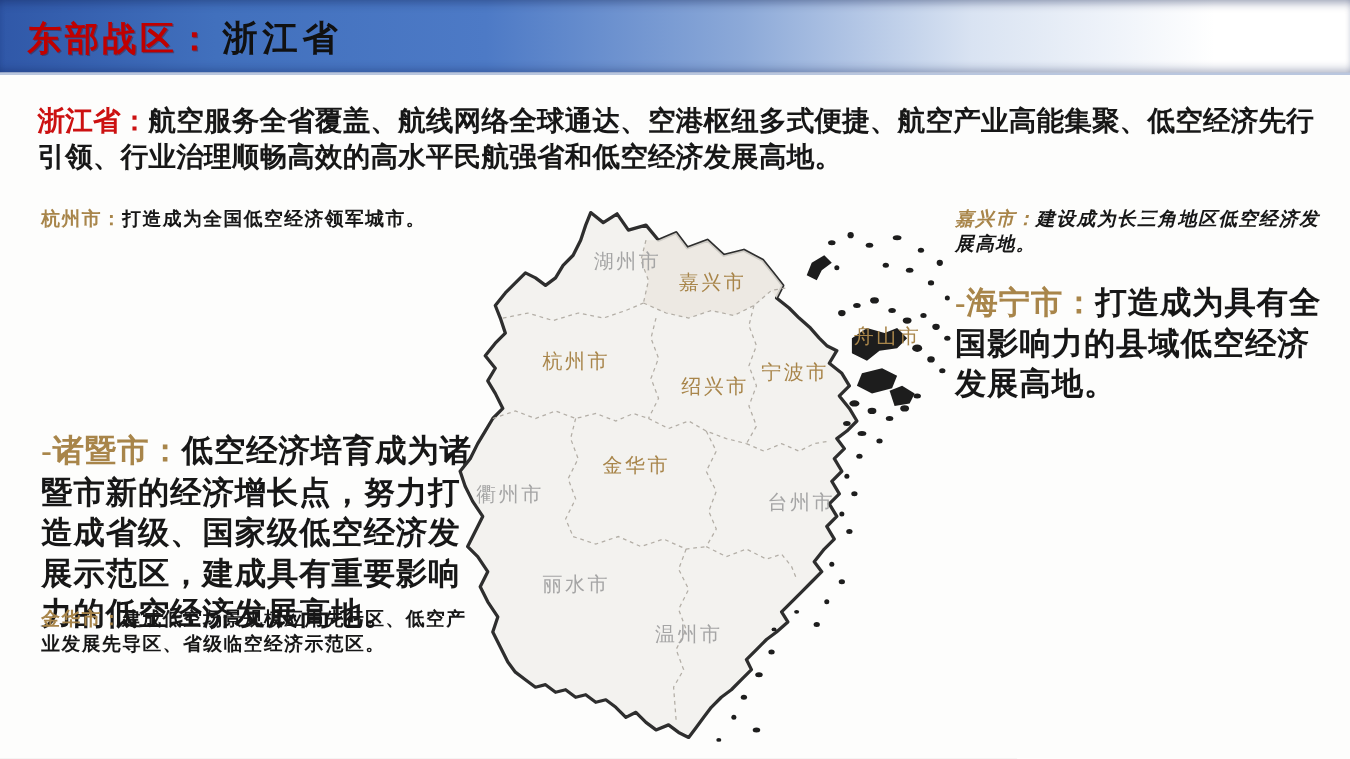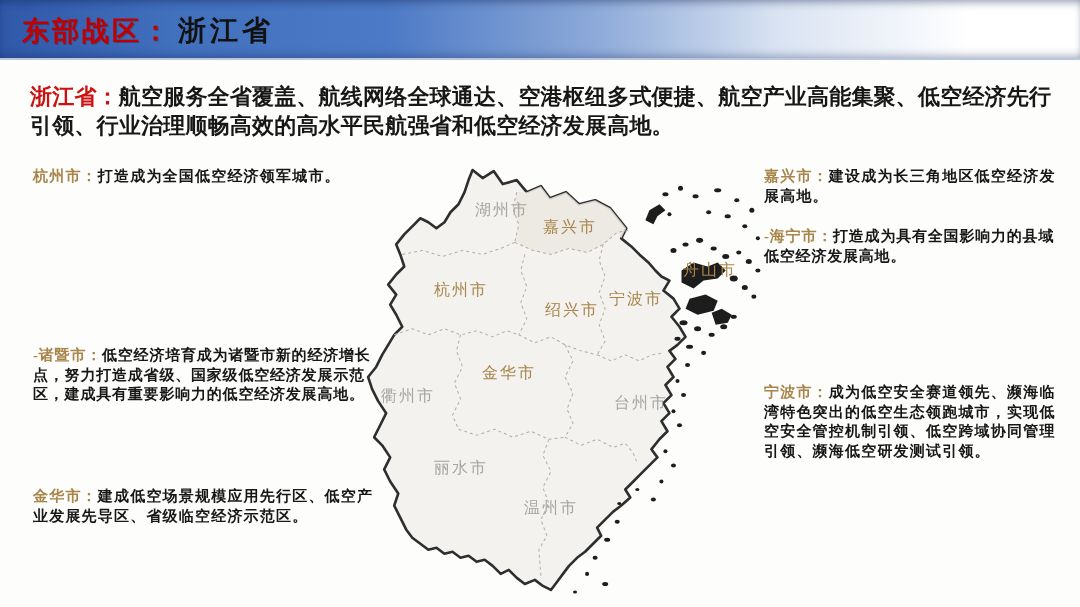--- a/index.html
+++ b/index.html
@@ -33,21 +33,21 @@
     color:#171717;text-align:left;
   }
   .intro .intro-label{color:#cc1111;}
   
   .block{
     position:absolute;margin:0;
     font-size:15px;font-weight:bold;line-height:1.3;letter-spacing:1.2px;
     color:#171717;
   }
   .block .lbl{color:#a8854a;}
-  .block.sub{font-size:15px;line-height:1.3;letter-spacing:.8px;}
+  .block.sub{font-size:25px;line-height:1.3;letter-spacing:.8px;}
   
   .mapbox{position:absolute;left:366px;top:158px;width:402px;height:442px;}
   .mapbox svg{position:absolute;left:0;top:0;}
   .map-label{
     position:absolute;transform:translate(-50%,-50%);
     font-size:16px;letter-spacing:2px;color:#a5a5a5;white-space:nowrap;
     font-family:"Liberation Serif","DejaVu Serif",serif;
   }
   .map-label.hl{color:#a8854a;}
   
@@ -70,26 +70,25 @@
 
   <p class="intro"><span class="intro-label">浙江省：</span><span>航空服务全省覆盖、航线网络全球通达、空港枢纽多式便捷、航空产业高能集聚、低空经济先行引领、行业治理顺畅高效的高水平民航强省和低空经济发展高地。</span></p>
 
   <p class="block" style="left:33px;top:167px;width:430px;"><span class="lbl">杭州市：</span><span>打造成为全国低空经济领军城市。</span></p>
 
 
   <p class="block sub" style="left:33px;top:346px;width:352px;"><span class="lbl">-诸暨市：</span><span>低空经济培育成为诸暨市新的经济增长点，努力打造成省级、国家级低空经济发展示范区，建成具有重要影响力的低空经济发展高地。</span></p>
 
   <p class="block" style="left:33px;top:487px;width:345px;"><span class="lbl">金华市：</span><span>建成低空场景规模应用先行区、低空产业发展先导区、省级临空经济示范区。</span></p>
 
-  <p class="block" style="left:764px;top:167px;width:292px;"><span class="lbl">嘉兴市：</span><span>建设成为长三角地区低空经济发展高地。</span></p>
+  <p class="block" style="left:764px;top:167px;width:292px;font-style:italic;"><span class="lbl">嘉兴市：</span><span>建设成为长三角地区低空经济发展高地。</span></p>
 
   <p class="block sub" style="left:764px;top:227px;width:300px;"><span class="lbl">-海宁市：</span><span>打造成为具有全国影响力的县域低空经济发展高地。</span></p>
 
 
-  <p class="block" style="left:764px;top:383px;width:296px;"><span class="lbl">宁波市：</span><span>成为低空安全赛道领先、濒海临湾特色突出的低空生态领跑城市，实现低空安全管控机制引领、低空跨域协同管理引领、濒海低空研发测试引领。</span></p>
 
   <div class="mapbox">
     <svg width="402" height="442" viewBox="0 0 400 440">
 
       <path fill="#f3f2ef" stroke="#2e2e2e" stroke-width="2.6" stroke-linejoin="round" d="M106,12 L116,20 L127,13 L136,26 L150,22 L160,34 L174,28 L183,40 L199,34 L212,46 L228,42 L243,50
            L251,60 L259,70 L254,80 L264,88 L272,96 L281,104 L288,112 L294,118
            L302,122 L296,132 L306,140 L312,150 L304,158 L312,168 L318,178 L310,186 L302,192
            L308,200 L300,208 L306,218 L298,226 L304,236 L296,244 L302,254 L294,262 L300,272
            L292,280 L284,290 L290,298 L282,306 L274,314 L266,322 L258,330 L263,338 L254,346
            L246,352 L238,360 L230,368 L234,376 L226,384 L218,392 L210,398 L202,406 L196,414 L190,422 L184,430

